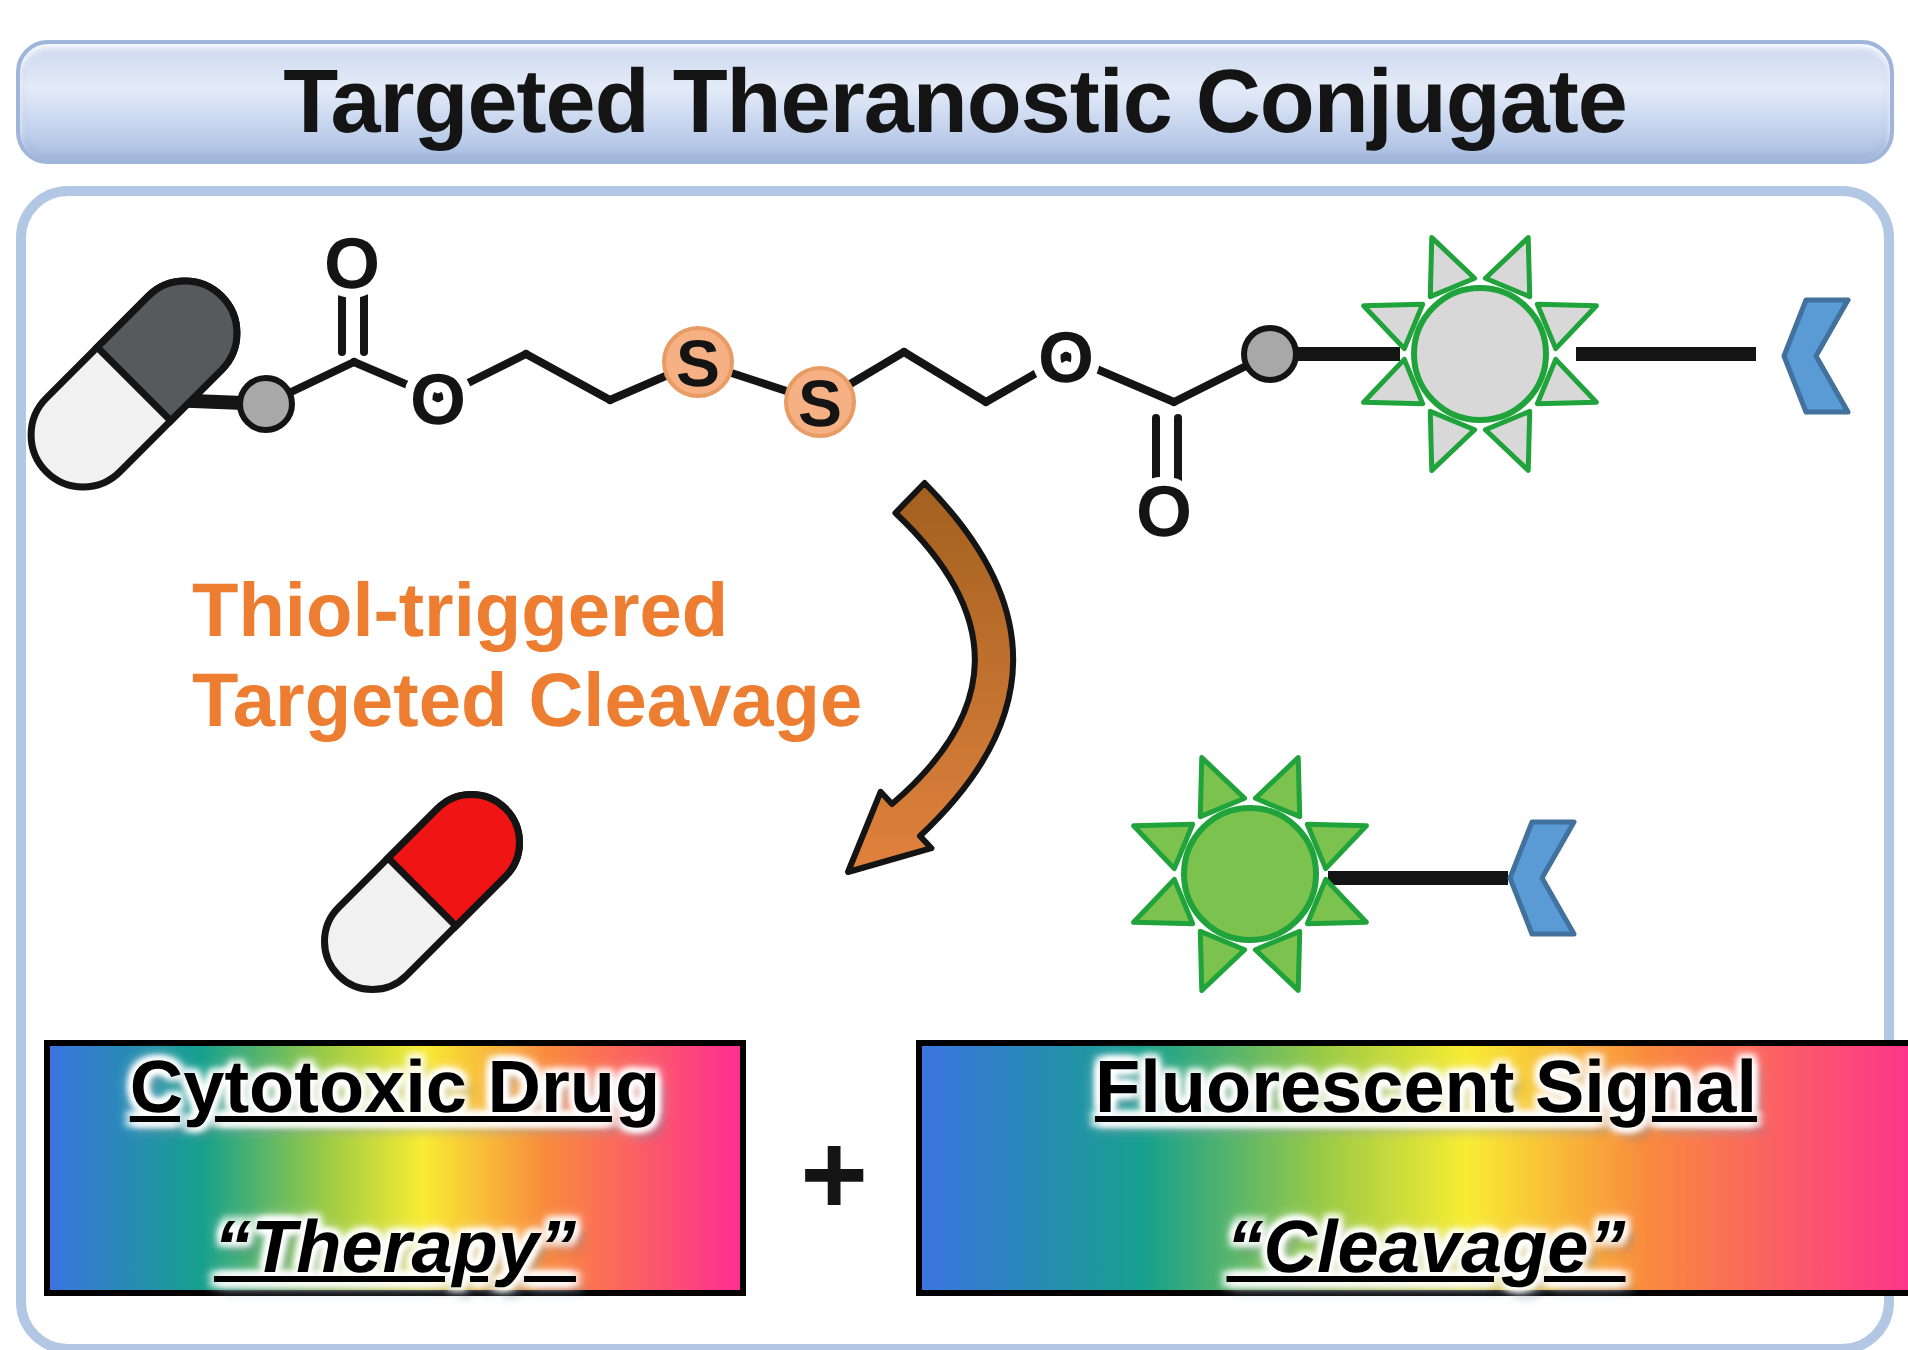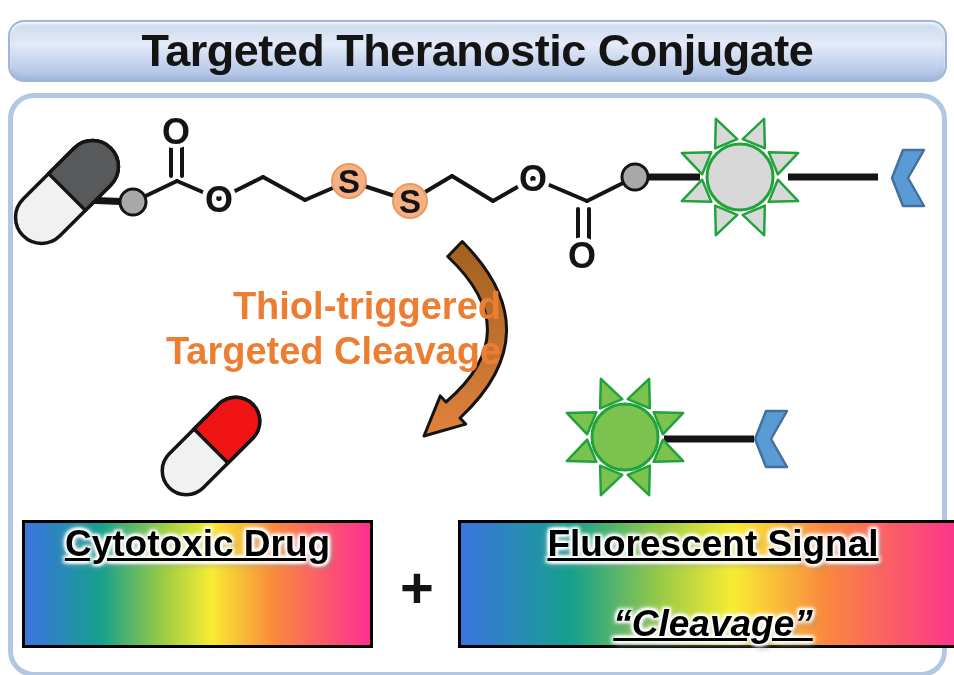--- a/index.html
+++ b/index.html
@@ -15,21 +15,21 @@
     display:flex;align-items:center;justify-content:center;
   }
   .banner-title{font-size:45px;font-weight:bold;color:#141414;letter-spacing:-0.5px;}
   .frame{
     position:absolute;left:8px;top:83px;width:939px;height:584px;box-sizing:border-box;
     border:5px solid #b2c7e4;border-radius:26px;background:#ffffff;
     box-shadow:inset 0 0 0 2px #ffffff;
   }
   .art{position:absolute;left:0;top:0;width:954px;height:675px;}
   .cleavage-label{
-    position:absolute;left:81px;top:274px;width:420px;text-align:right;
+    position:absolute;left:96px;top:274px;width:420px;text-align:left;
     font-size:38px;line-height:45px;font-weight:bold;color:#ed7d31;
   }
   .rainbow-box{
     position:absolute;top:510px;height:128px;box-sizing:border-box;border:3px solid #000;
     background:linear-gradient(90deg,#3b74e0 0%,#16a08d 22%,#9ccb45 40%,#f8ec33 54%,#f98a3d 72%,#fd2e92 100%);
     display:flex;flex-direction:column;align-items:center;justify-content:space-between;text-decoration:underline;
   }
   .rainbow-box.therapy{left:22px;width:351px;}
   .rainbow-box.imaging{left:458px;width:510px;}
   .box-title,.box-sub{
@@ -154,20 +154,21 @@
     </g>
   </svg>
 
   <div class="cleavage-label">
     <div>Thiol-triggered</div>
     <div>Targeted Cleavage</div>
   </div>
 
   <div class="rainbow-box therapy">
     <div class="box-title">Cytotoxic Drug</div>
+    <div class="box-sub">“Therapy”</div>
   </div>
 
   <div class="plus">+</div>
 
   <div class="rainbow-box imaging">
     <div class="box-title">Fluorescent Signal</div>
     <div class="box-sub">“Cleavage”</div>
   </div>
 
 </div>

